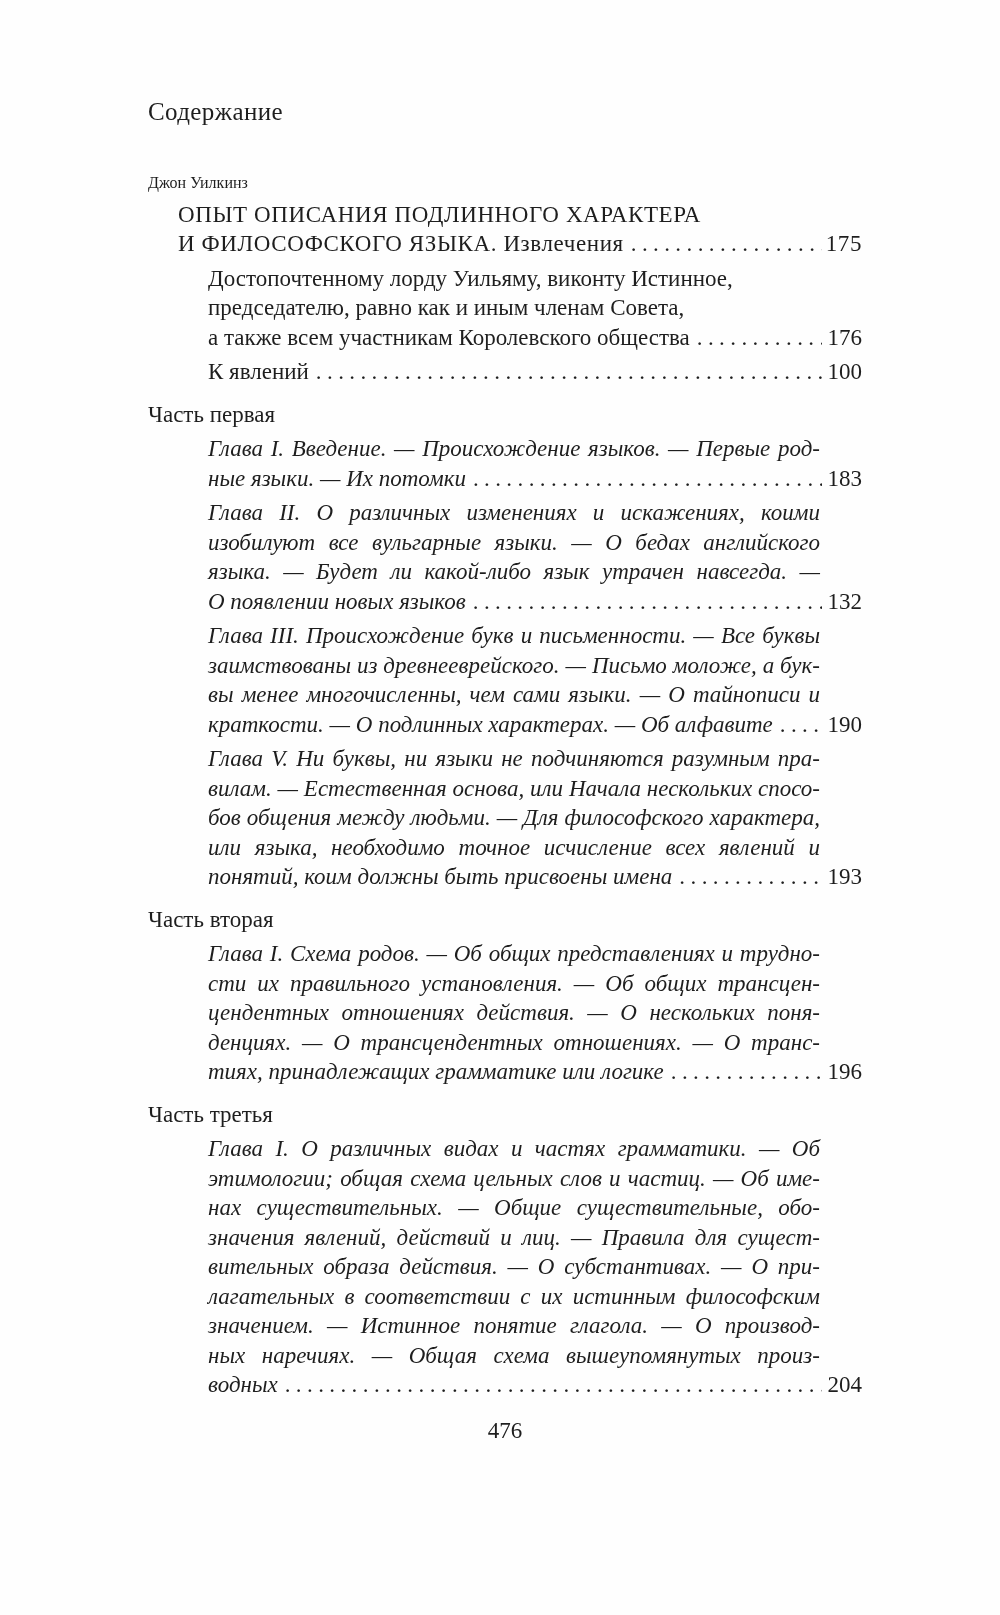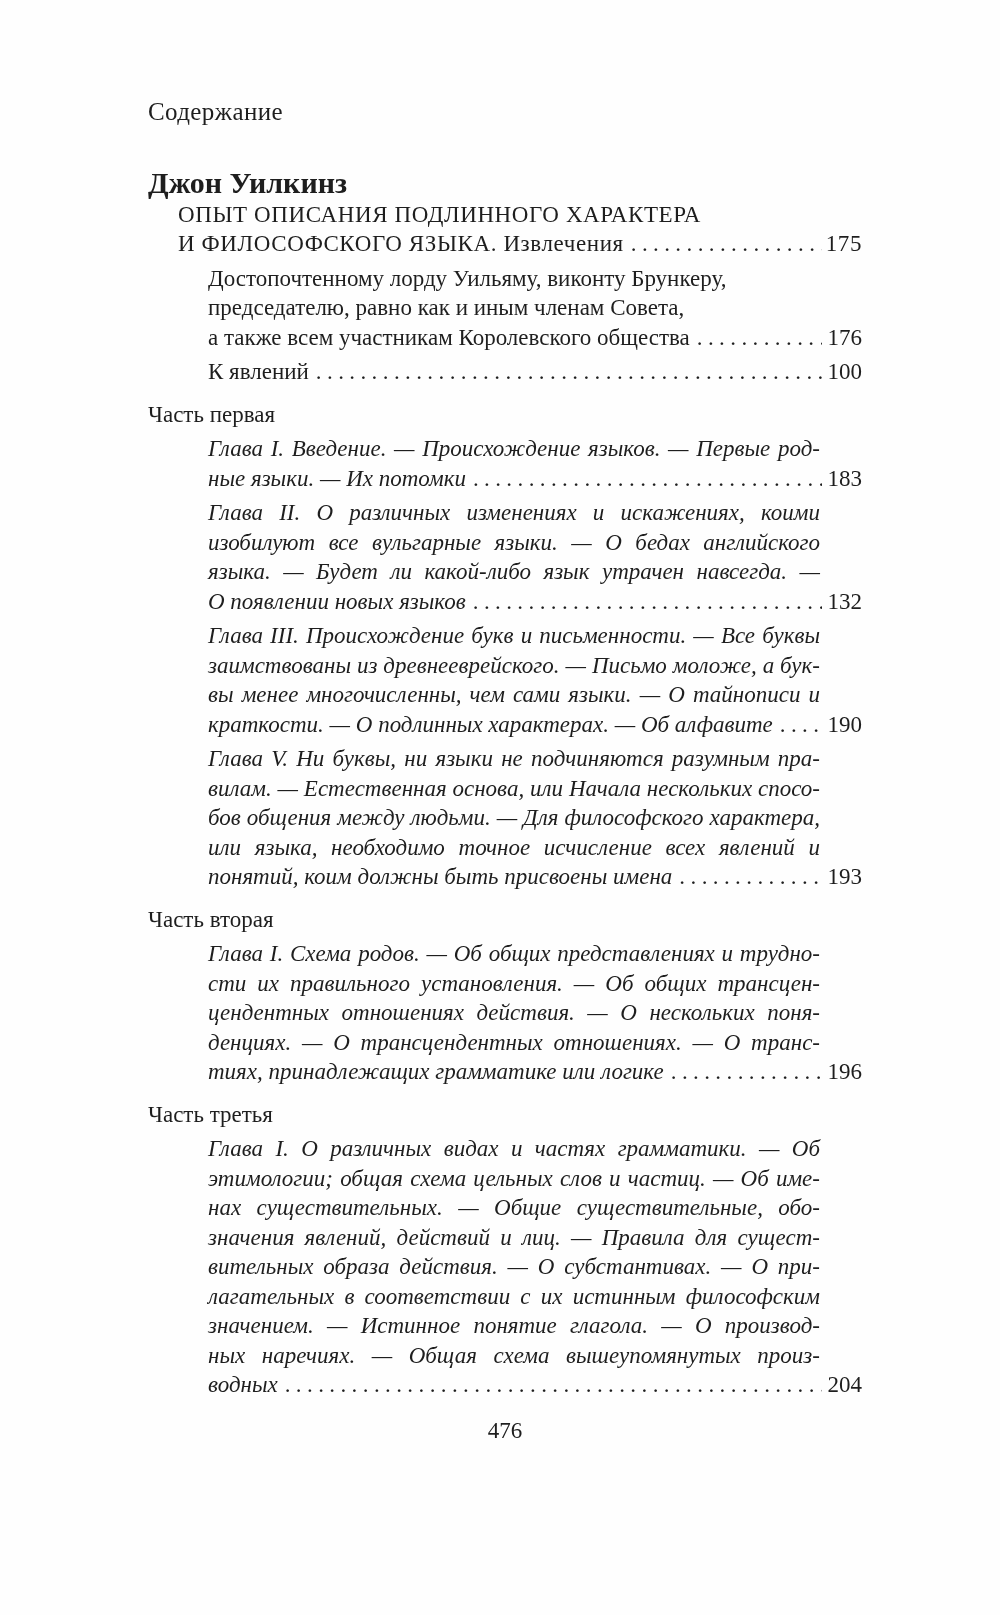--- a/index.html
+++ b/index.html
@@ -22,22 +22,22 @@
     width: 714px;
   }
   .header-title {
     text-align: left;
     font-size: 25px;
     line-height: 30px;
     letter-spacing: 0.4px;
     margin-bottom: 41px;
   }
   .author {
-    font-weight: bold;
-    font-size: 30px;
+    font-weight: normal;
+    font-size: 16px;
   }
   .toc-entry { margin-top: 5px; margin-left: 30px; }
   .toc-entry.work-title { margin-top: 2px; letter-spacing: 0.6px; }
   .toc-entry.entry, .toc-entry.chapter { padding-left: 30px; }
   .section-heading { margin-top: 13px; margin-bottom: 2px; }
   .chapter .entry-line {
     font-style: italic;
     text-align: justify;
     text-align-last: justify;
     margin-right: 42px;
@@ -81,21 +81,21 @@
       <div class="author">Джон Уилкинз</div>
       <div class="toc-entry work-title">
         <div class="entry-line">ОПЫТ ОПИСАНИЯ ПОДЛИННОГО ХАРАКТЕРА</div>
         <div class="entry-lastline">
           <span class="entry-text">И ФИЛОСОФСКОГО ЯЗЫКА. Извлечения</span>
           <span class="dot-leader"></span>
           <span class="page-num">175</span>
         </div>
       </div>
       <div class="toc-entry entry">
-        <div class="entry-line">Достопочтенному лорду Уильяму, виконту Брункеру,</div>
+        <div class="entry-line">Достопочтенному лорду Уильяму, виконту Истинное,</div>
         <div class="entry-line">председателю, равно как и иным членам Совета,</div>
         <div class="entry-lastline">
           <span class="entry-text">а также всем участникам Королевского общества</span>
           <span class="dot-leader"></span>
           <span class="page-num">176</span>
         </div>
       </div>
       <div class="toc-entry entry">
         <div class="entry-lastline">
           <span class="entry-text">К явлений</span>

